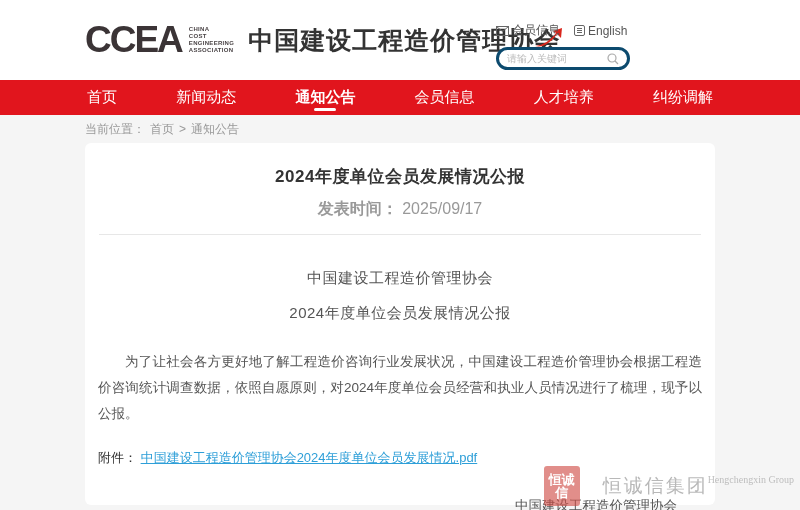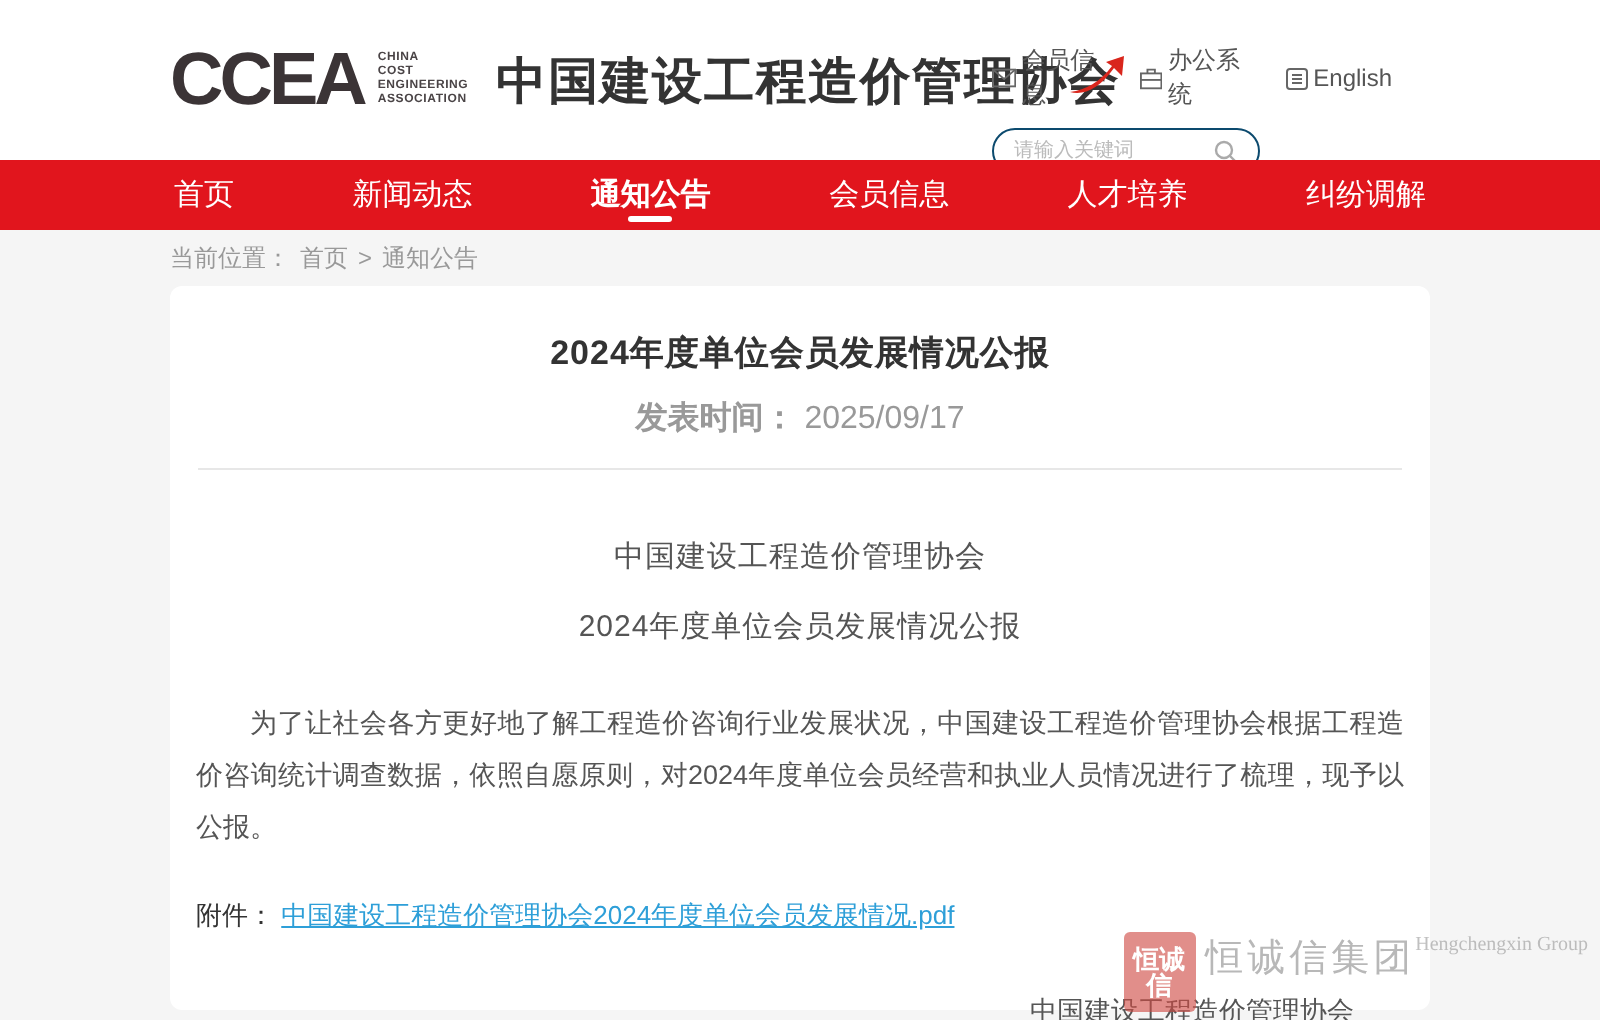--- a/index.html
+++ b/index.html
@@ -15,23 +15,23 @@
   .logo-sub { margin-left:7px; font-size:6px; line-height:7px; color:#4a4446;
     font-weight:bold; letter-spacing:0.3px; }
   .site-title { margin-left:14px; font-size:25px; font-weight:bold; color:#333;
     letter-spacing:1px; white-space:nowrap; }
 
   .header-right { position:absolute; right:104px; top:22px; width:200px; }
   .quick-links { display:flex; justify-content:flex-start; gap:14px; font-size:12px;
     color:#555; align-items:center; }
   .quick-link { display:flex; align-items:center; gap:3px; cursor:pointer; }
   .quick-link svg { display:block; }
-  .search-pill { margin-top:8px; width:134px; height:23px; border:1px solid #0c4a6e;
+  .search-pill { margin-top:8px; width:134px; height:23px; border:3px solid #0c4a6e;
     border-radius:12px; background:#fff; display:flex; align-items:center;
-    padding:0 8px; justify-content:center; }
+    padding:0 8px; justify-content:space-between; }
   .search-pill input { border:none; outline:none; width:100px; font-size:10px;
     color:#999; background:transparent; font-family:inherit; }
   .search-pill input::placeholder { color:#bbb; }
 
   
   .nav { position:absolute; top:80px; left:0; width:800px; height:35px; background:#e1151d; }
   .nav-inner { height:100%; margin:0 85px; display:flex; justify-content:space-between;
     align-items:center; }
   .nav-item { position:relative; color:#fff; font-size:15px; height:100%;
     display:flex; align-items:center; cursor:pointer; padding:0 2px; }
@@ -60,22 +60,22 @@
   .paragraph { margin:26px 13px 0 13px; font-size:13.5px; color:#555; line-height:26px;
     text-indent:2em; text-align:justify; }
 
   .attachment { margin:22px 13px 16px 13px; font-size:13px; color:#333; }
   .attachment a { color:#2e9fd8; text-decoration:underline; cursor:pointer; }
 
   .signature { margin-top:30px; padding-right:38px; text-align:right; font-size:13.5px;
     color:#555; }
 
   
-  .watermark { position:absolute; right:6px; bottom:4px; display:flex; align-items:flex-start;
-    gap:5px; opacity:0.62; font-family:"Liberation Serif","DejaVu Serif",serif; }
+  .watermark { position:absolute; right:6px; bottom:4px; display:flex; align-items:center;
+    gap:23px; opacity:0.62; font-family:"Liberation Serif","DejaVu Serif",serif; }
   .seal { width:36px; height:40px; background:#cf4a43; border-radius:3px; color:#fff;
     display:flex; flex-direction:column; align-items:center; justify-content:center;
     font-size:13px; line-height:13px; font-weight:bold; }
   .wm-text { display:flex; flex-direction:row; }
   .wm-cn { font-size:19px; color:#8d8d8d; letter-spacing:2px; }
   .wm-en { font-size:10px; color:#9a9a9a; margin-top:1px; }
 </style>
 </head>
 <body>
 
@@ -95,28 +95,20 @@
   </div>
 
   <div class="header-right">
     <div class="quick-links">
       <div class="quick-link">
         <svg width="13" height="10" viewBox="0 0 13 10">
           <rect x="0.5" y="0.5" width="12" height="9" fill="none" stroke="#666"></rect>
           <path d="M0.5 0.5 L6.5 5.5 L12.5 0.5" fill="none" stroke="#666"></path>
         </svg>
         <span>会员信息</span>
-      </div>
-      <div class="quick-link">
-        <svg width="12" height="11" viewBox="0 0 12 11">
-          <rect x="0.5" y="2.5" width="11" height="8" fill="none" stroke="#666"></rect>
-          <path d="M4 2.5 V0.5 H8 V2.5" fill="none" stroke="#666"></path>
-          <line x1="0.5" y1="6" x2="11.5" y2="6" stroke="#666"></line>
-        </svg>
-        <span>办公系统</span>
       </div>
       <div class="quick-link">
         <svg width="11" height="11" viewBox="0 0 11 11">
           <rect x="0.5" y="0.5" width="10" height="10" rx="1.5" fill="none" stroke="#666"></rect>
           <line x1="3" y1="3.5" x2="8" y2="3.5" stroke="#666"></line>
           <line x1="3" y1="5.5" x2="8" y2="5.5" stroke="#666"></line>
           <line x1="3" y1="7.5" x2="8" y2="7.5" stroke="#666"></line>
         </svg>
         <span>English</span>
       </div>

